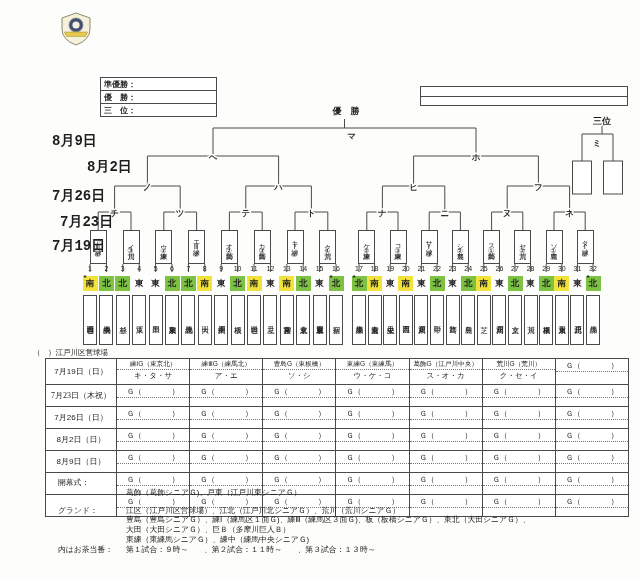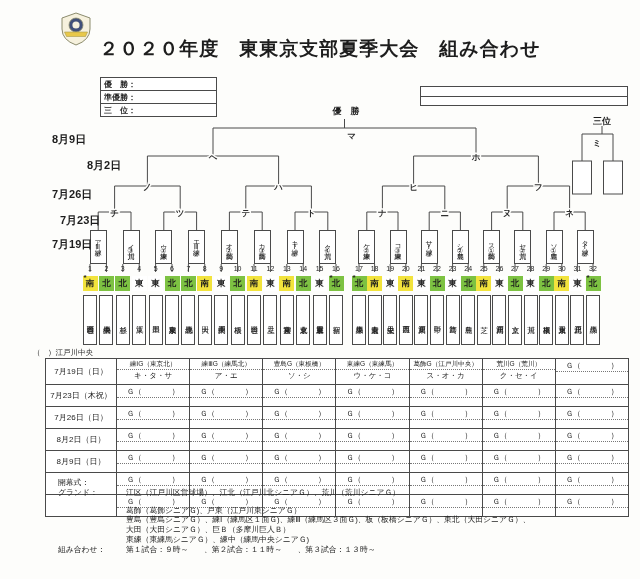--- a/index.html
+++ b/index.html
@@ -13,21 +13,21 @@
   .champnote{position:absolute;left:420px;top:75px;width:212px;font-size:8.5px;font-weight:bold;white-space:nowrap;}
   .champbox{position:absolute;left:420px;top:86px;width:208px;height:20px;border:1px solid #4a4a4a;background:#fff;box-sizing:border-box;}
   .champbox div{height:9px;}
   .champbox div:first-child{border-bottom:1px solid #4a4a4a;}
   .cl{position:absolute;left:318px;top:105px;width:56px;text-align:center;font-size:9px;font-weight:bold;}
   .tpl{position:absolute;left:584px;top:115px;width:36px;text-align:center;font-size:9px;font-weight:bold;}
   .blines{position:absolute;left:0;top:0;width:640px;height:579px;}
   .blines text{font-size:8.5px;font-weight:bold;text-anchor:middle;fill:#2e2e2e;stroke:#fdfdfb;stroke-width:3px;paint-order:stroke;}
   .blayer{position:absolute;left:0;top:0;width:640px;height:579px;}
   .blayer div{position:absolute;box-sizing:border-box;}
-  .bdate{font-size:11px;font-weight:bold;white-space:nowrap;}
+  .bdate{font-size:14px;font-weight:bold;white-space:nowrap;font-family:Liberation Mono, monospace;}
   .gbox{width:17px;height:34px;border:1px solid #4a4a4a;background:#fff;writing-mode:vertical-rl;text-orientation:upright;
         font-size:7px;line-height:15px;text-align:center;}
   .slotno{width:16px;text-align:center;font-size:7px;}
   .rcell{width:15px;height:15px;font-size:8.5px;font-weight:bold;display:flex;align-items:center;justify-content:center;}
   .rcell .star{position:absolute;top:-3px;left:1px;font-size:8px;font-weight:bold;}
   .tbox{width:14px;height:50px;border:1px solid #4a4a4a;background:#fff;writing-mode:vertical-rl;text-orientation:upright;
         font-size:7.5px;line-height:12px;text-align:center;}
   .snote{position:absolute;left:33px;top:348px;font-size:7.5px;}
   .sched{position:absolute;left:45px;top:358px;width:584px;border-collapse:collapse;table-layout:fixed;background:#fff;}
   .sched td{border:1px solid #4a4a4a;padding:0;vertical-align:top;overflow:hidden;}
@@ -46,29 +46,28 @@
 
 <div class="page">
 
   <svg class="logo" viewBox="0 0 32 34">
     <path d="M16 1 L30 6 V17 Q30 28 16 33 Q2 28 2 17 V6 Z" fill="#f6f1dd" stroke="#8b8b6d" stroke-width="1"></path>
     <circle cx="16" cy="13" r="7" fill="#41507a" stroke="#8b8b6d" stroke-width="0.8"></circle>
     <circle cx="16" cy="13" r="3.6" fill="#f6f1dd"></circle>
     <path d="M4.5 20 H27.5 L25.5 24.5 H6.5 Z" fill="#e8c84a" stroke="#a89b4e" stroke-width="0.6"></path>
   </svg>
 
-  <div class="title">２０２０年度　東東京支部夏季大会　組み合わせ</div>
 
   <table class="results">
     <tbody>
         <tr>
+          <td>準優勝：</td>
+        </tr>
+    <tr>
           <td>優　勝：</td>
-        </tr>
-    <tr>
-          <td>準優勝：</td>
         </tr>
     <tr>
           <td>三　位：</td>
         </tr>
   </tbody>
     </table>
 
   <div class="champbox">
       <div></div>
       <div></div>
@@ -211,21 +210,21 @@
       <div class="slotno" style="left: 585px; top: 265px;">32</div>
       <div class="rcell" style="left: 585.5px; top: 276px; background: rgb(125, 194, 66);">北<span class="star">*</span></div>
       <div class="tbox" style="left: 586px; top: 295px;">練馬</div>
       <div class="bdate" style="left: 52px; top: 132px;">8月9日</div>
       <div class="bdate" style="left: 52px; top: 158px; padding-left: 35px;">8月2日</div>
       <div class="bdate" style="left: 52px; top: 187px;">7月26日</div>
       <div class="bdate" style="left: 60px; top: 213px;">7月23日</div>
       <div class="bdate" style="left: 52px; top: 237px;">7月19日</div>
     </div>
 
-  <div class="snote">（　）江戸川中央</div>
+  <div class="snote">（　）江戸川区営球場</div>
 
   <table class="sched">
     <tbody>
         <tr style="height: 26px;">
           <td class="datecell">7月19日（日）</td>
           <td class="vcell">
             <div class="ground">練ⅠG（東京北）</div>
             <div class="games">キ・タ・サ</div>
           </td>
           <td class="vcell">
@@ -246,21 +245,21 @@
           </td>
           <td class="vcell">
             <div class="ground">荒川G（荒川）</div>
             <div class="games">ク・セ・イ</div>
           </td>
           <td class="vcell">
             <div class="gline">Ｇ（　　　　）</div>
             <div class="blankline">&nbsp;</div>
           </td>
         </tr>
-        <tr style="height: 19px;">
+        <tr style="height: 19px; font-family: Liberation Serif, serif;">
           <td class="datecell">7月23日（木祝）</td>
           <td class="vcell">
             <div class="gline">Ｇ（　　　　）</div>
             <div class="blankline">&nbsp;</div>
           </td>
           <td class="vcell">
             <div class="gline">Ｇ（　　　　）</div>
             <div class="blankline">&nbsp;</div>
           </td>
           <td class="vcell">
@@ -437,20 +436,20 @@
           <td class="vcell">
             <div class="gline">Ｇ（　　　　）</div>
             <div class="blankline">&nbsp;</div>
           </td>
         </tr>
       </tbody>
   </table>
 
   <div class="footer">
       <div class="fline"><span class="flabel">開幕式：</span><span class="ftext"></span></div>
+      <div class="fline"><span class="flabel"></span><span class="ftext">葛飾（葛飾シニアＧ)、戸東（江戸川東シニアＧ）</span></div>
       <div class="fline"><span class="flabel">グランド：</span><span class="ftext">江区（江戸川区営球場）、江北（江戸川北シニアＧ）、荒川（荒川シニアＧ）</span></div>
-      <div class="fline"><span class="flabel"></span><span class="ftext">葛飾（葛飾シニアＧ)、戸東（江戸川東シニアＧ）</span></div>
       <div class="fline"><span class="flabel"></span><span class="ftext">豊島（豊島シニアＧ）、練Ⅰ（練馬区１面Ｇ)、練Ⅲ（練馬区３面Ｇ)、板（板橋シニアＧ）、東北（大田シニアＧ）、</span></div>
       <div class="fline"><span class="flabel"></span><span class="ftext">大田（大田シニアＧ）、巨Ｂ（多摩川巨人Ｂ）</span></div>
       <div class="fline"><span class="flabel"></span><span class="ftext">東練（東練馬シニアＧ）、練中（練馬中央シニアＧ)</span></div>
-      <div class="fline"><span class="flabel">組み合わせ：</span><span class="ftext">第１試合：９時～　　、第２試合：１１時～　　、第３試合：１３時～</span></div>
+      <div class="fline"><span class="flabel">内はお茶当番：</span><span class="ftext">第１試合：９時～　　、第２試合：１１時～　　、第３試合：１３時～</span></div>
     </div>
 </div>
 
 </body></html>

